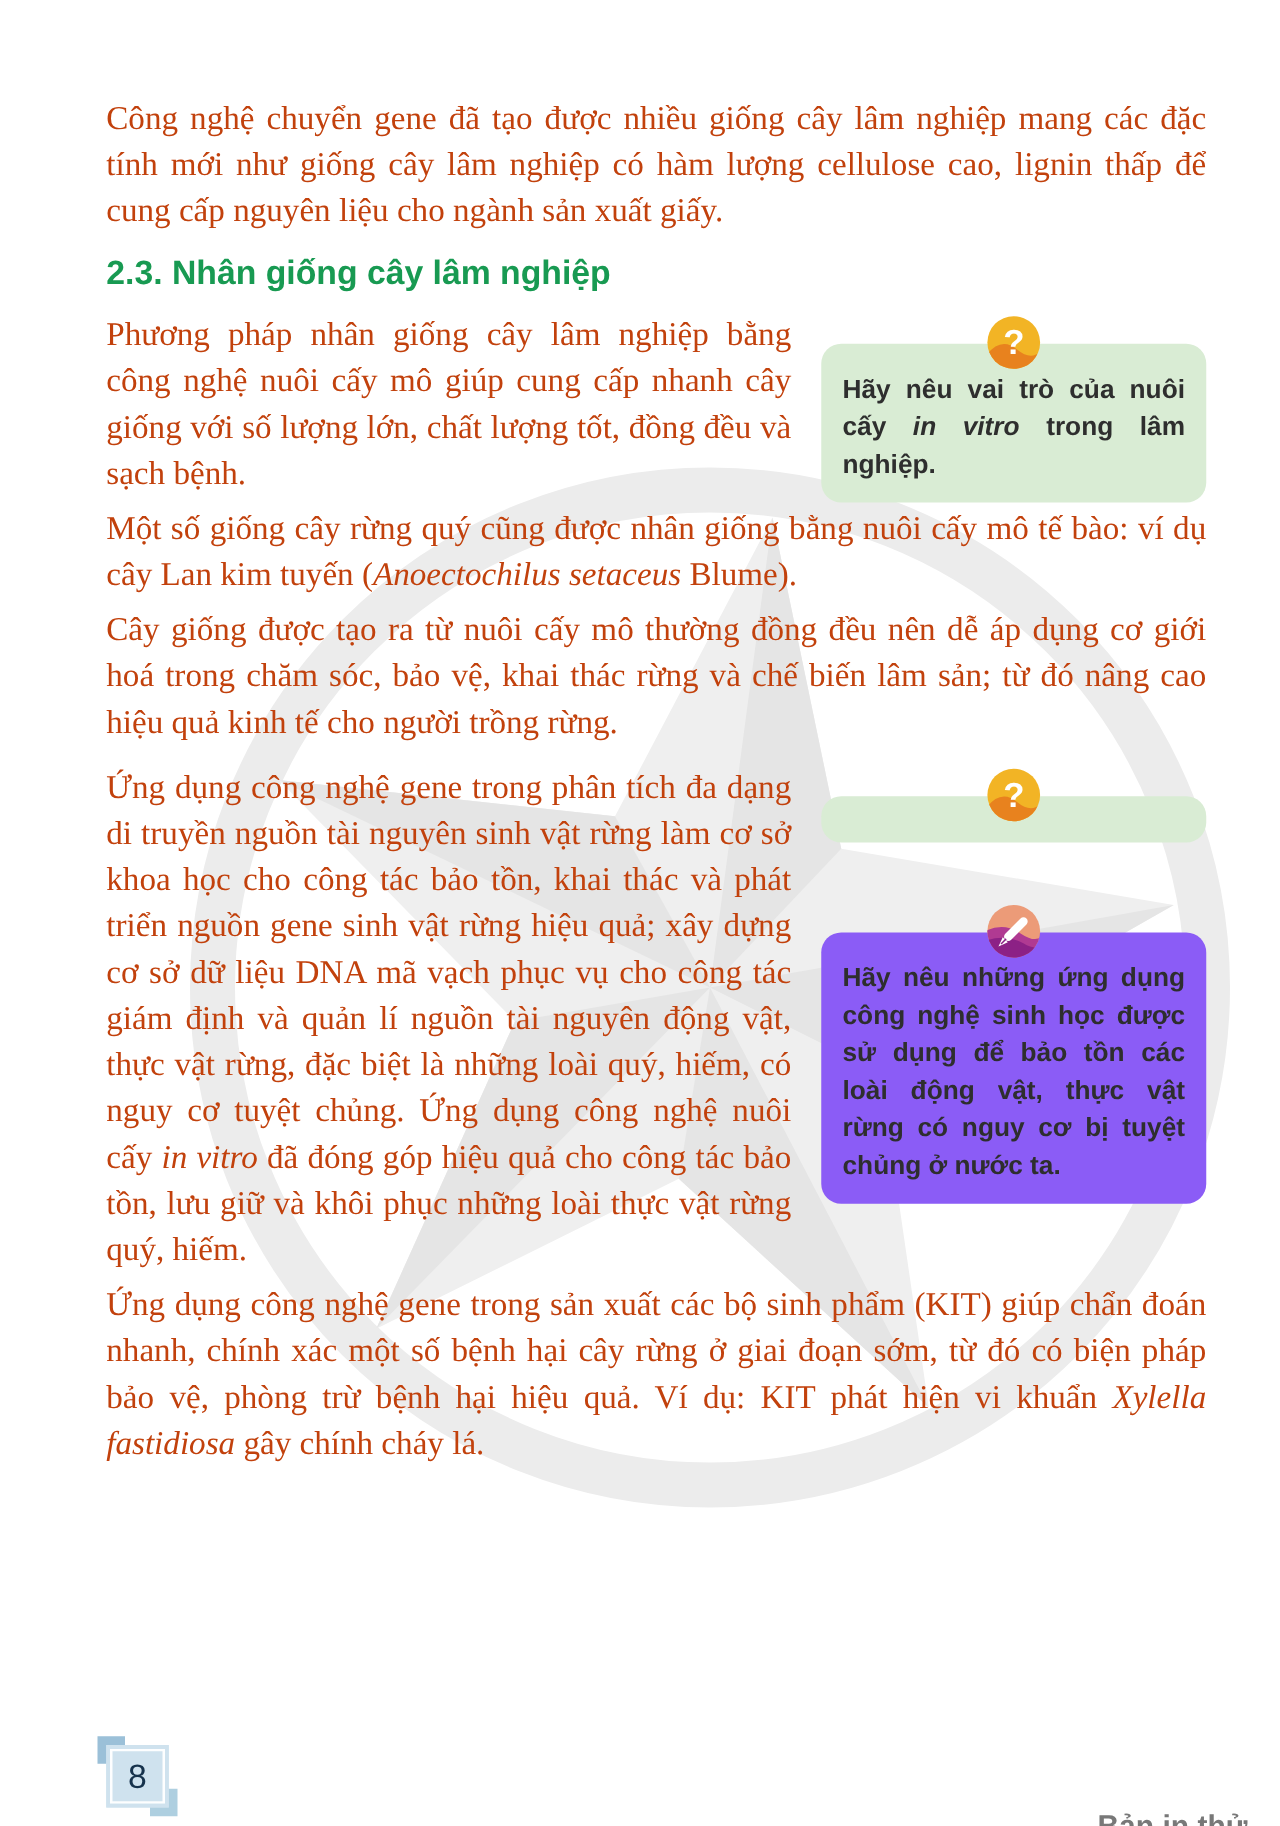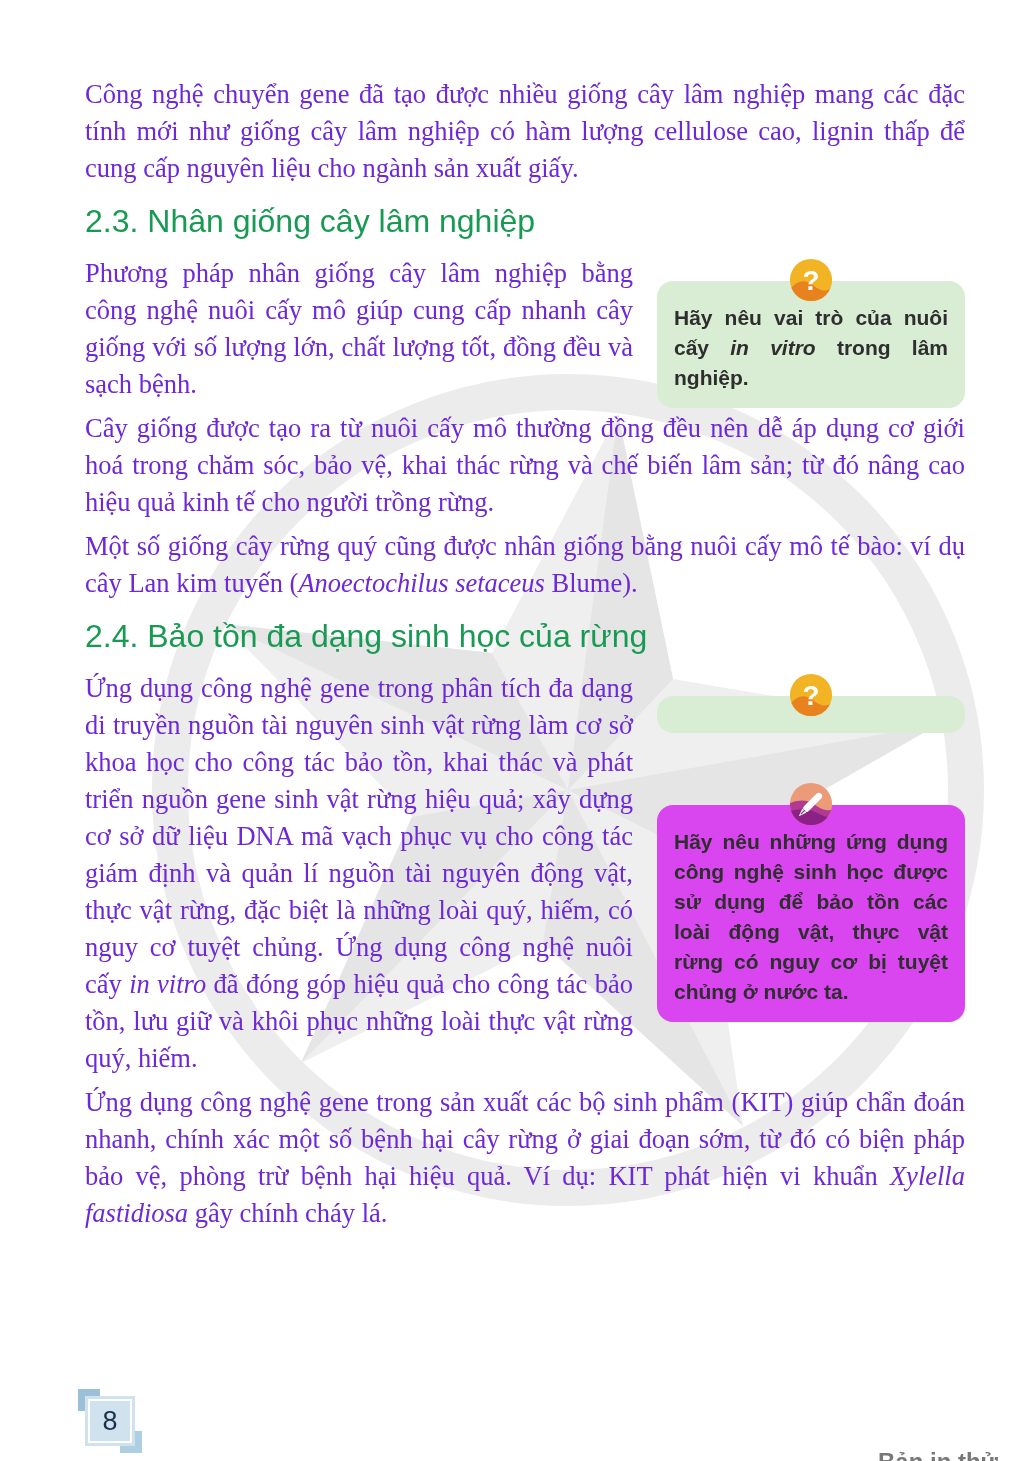--- a/index.html
+++ b/index.html
@@ -17,46 +17,46 @@
     pointer-events: none;
   }
   .content {
     position: relative;
     padding: 76px 59px 0 85px;
   }
   p.body {
     font-size: 26.5px;
     line-height: 37px;
     text-align: justify;
-    color: #6d28d9;
+    color: #c2410c;
     margin: 0 0 7px 0;
   }
   h2.sect {
     font-family: "Liberation Sans", sans-serif;
-    font-weight: normal;
-    font-size: 32px;
+    font-weight: bold;
+    font-size: 27px;
     color: #189a52;
     margin: 16px 0 13px 0;
   }
   .row { display: flex; gap: 24px; align-items: flex-start; margin-top: 15px; }
   .text-col { flex: 1 1 auto; min-width: 0; }
   .rail { width: 308px; flex: 0 0 308px; display: flex; flex-direction: column; }
   aside.note {
     position: relative;
     border-radius: 16px;
     padding: 22px 17px 15px 17px;
     font-family: "Liberation Sans", sans-serif;
     font-size: 21px;
     line-height: 30px;
     color: #2e2e2e;
     text-align: justify;
   }
   aside.note p { margin: 0; font-weight: bold; }
   aside.green { background: #d9ecd4; margin-top: 26px; }
-  aside.pink  { background: #d946ef; margin-top: 72px; }
+  aside.pink  { background: #8b5cf6; margin-top: 72px; }
   .icon-badge {
     position: absolute;
     top: -24px;
     left: 50%;
     transform: translateX(-50%);
     width: 46px;
     height: 46px;
   }
   .icon-badge svg { display: block; width: 46px; height: 46px; }
   i { font-style: italic; }
@@ -130,24 +130,23 @@
               <circle cx="24" cy="24" r="22" fill="#f2b425"></circle>
               <path d="M0 36 Q13 18 27 30 Q39 40 48 30 L48 48 L0 48 Z" clip-path="url(#qc1)" fill="#e8821e"></path>
               <text x="24" y="34" text-anchor="middle" font-family="Liberation Sans, sans-serif" font-size="29" font-weight="bold" fill="#ffffff">?</text>
             </svg>
           </span>
           <p><span>Hãy nêu vai trò của nuôi cấy </span><i>in vitro</i><span> trong lâm nghiệp.</span></p>
         </aside>
       </div>
     </div>
 
+    <p class="body"><span>Một số giống cây rừng quý cũng được nhân giống bằng nuôi cấy mô tế bào: ví dụ cây Lan kim tuyến (</span><i>Anoectochilus setaceus</i><span> Blume).</span></p>
     <p class="body">Cây giống được tạo ra từ nuôi cấy mô thường đồng đều nên dễ áp dụng cơ giới hoá trong chăm sóc, bảo vệ, khai thác rừng và chế biến lâm sản; từ đó nâng cao hiệu quả kinh tế cho người trồng rừng.</p>
-    <p class="body"><span>Một số giống cây rừng quý cũng được nhân giống bằng nuôi cấy mô tế bào: ví dụ cây Lan kim tuyến (</span><i>Anoectochilus setaceus</i><span> Blume).</span></p>
-
-    <h2 class="sect">2.4. Bảo tồn đa dạng sinh học của rừng</h2>
+
 
     <div class="row">
       <div class="text-col">
         <p class="body"><span>Ứng dụng công nghệ gene trong phân tích đa dạng di truyền nguồn tài nguyên sinh vật rừng làm cơ sở khoa học cho công tác bảo tồn, khai thác và phát triển nguồn gene sinh vật rừng hiệu quả; xây dựng cơ sở dữ liệu DNA mã vạch phục vụ cho công tác giám định và quản lí nguồn tài nguyên động vật, thực vật rừng, đặc biệt là những loài quý, hiếm, có nguy cơ tuyệt chủng. Ứng dụng công nghệ nuôi cấy </span><i>in vitro</i><span> đã đóng góp hiệu quả cho công tác bảo tồn, lưu giữ và khôi phục những loài thực vật rừng quý, hiếm.</span></p>
       </div>
       <div class="rail">
         <aside class="note green">
           <span class="icon-badge">
             <svg viewBox="0 0 48 48">
               <defs>

